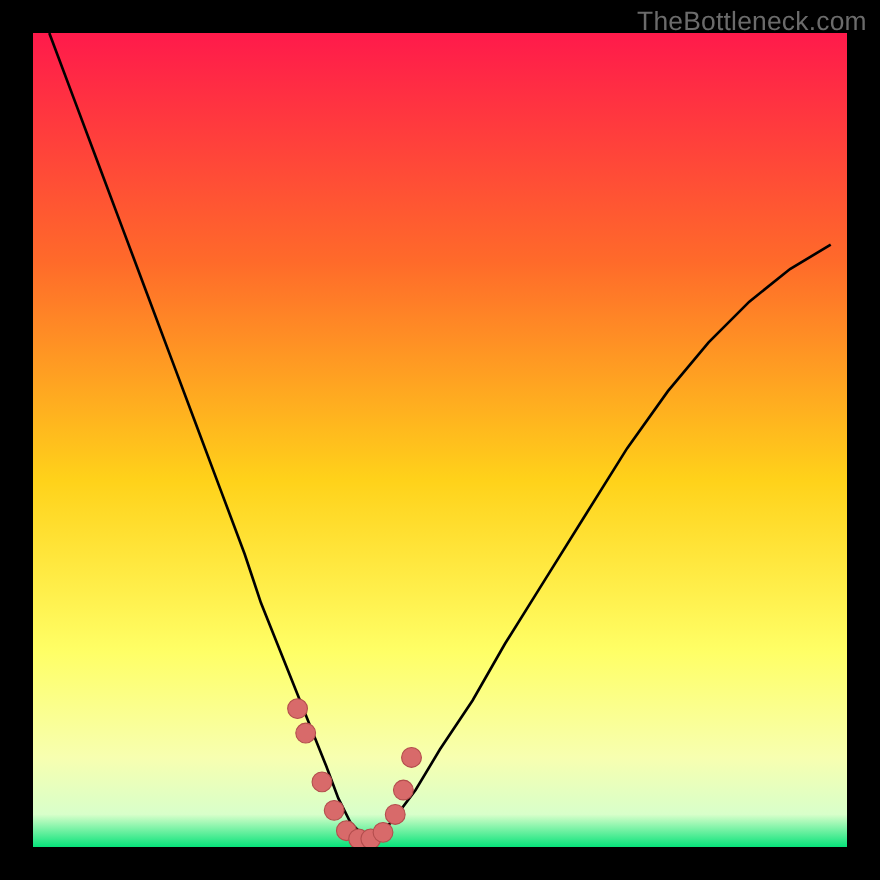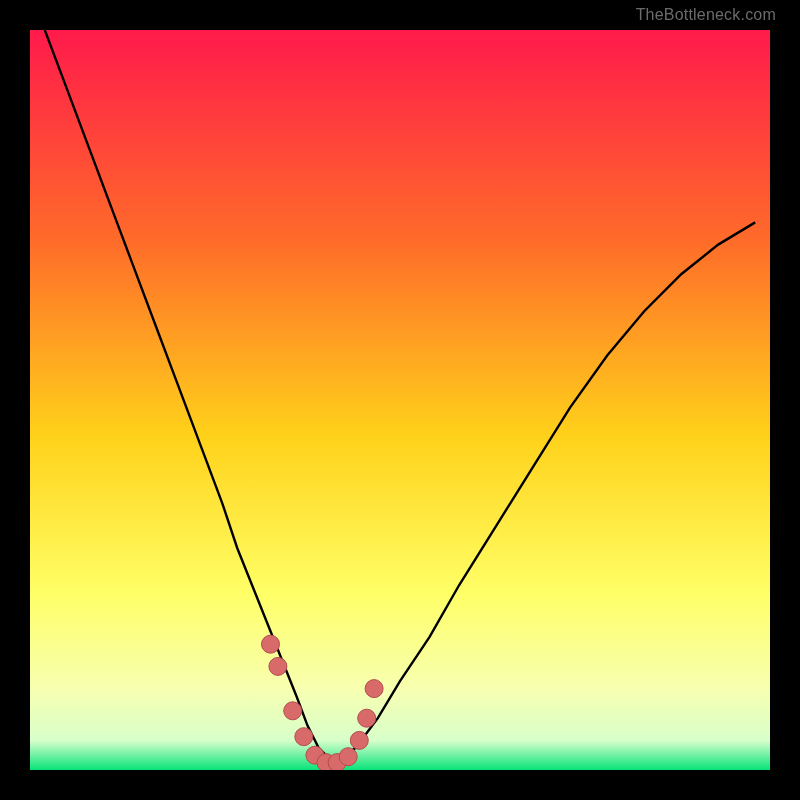--- a/index.html
+++ b/index.html
@@ -20,23 +20,23 @@
     position: absolute;
     left: 30px;
     top: 30px;
     width: 740px;
     height: 740px;
     overflow: hidden;
   }
   .watermark {
     position: absolute;
     top: 6px;
-    right: 24px;
+    right: 12px;
     color: #6b6b6b;
-    font-size: 16px;
+    font-size: 24px;
     font-weight: 500;
     letter-spacing: 0.2px;
   }
   svg {
     position: absolute;
     inset: 0;
   }
 </style>
 </head>
 <body>

